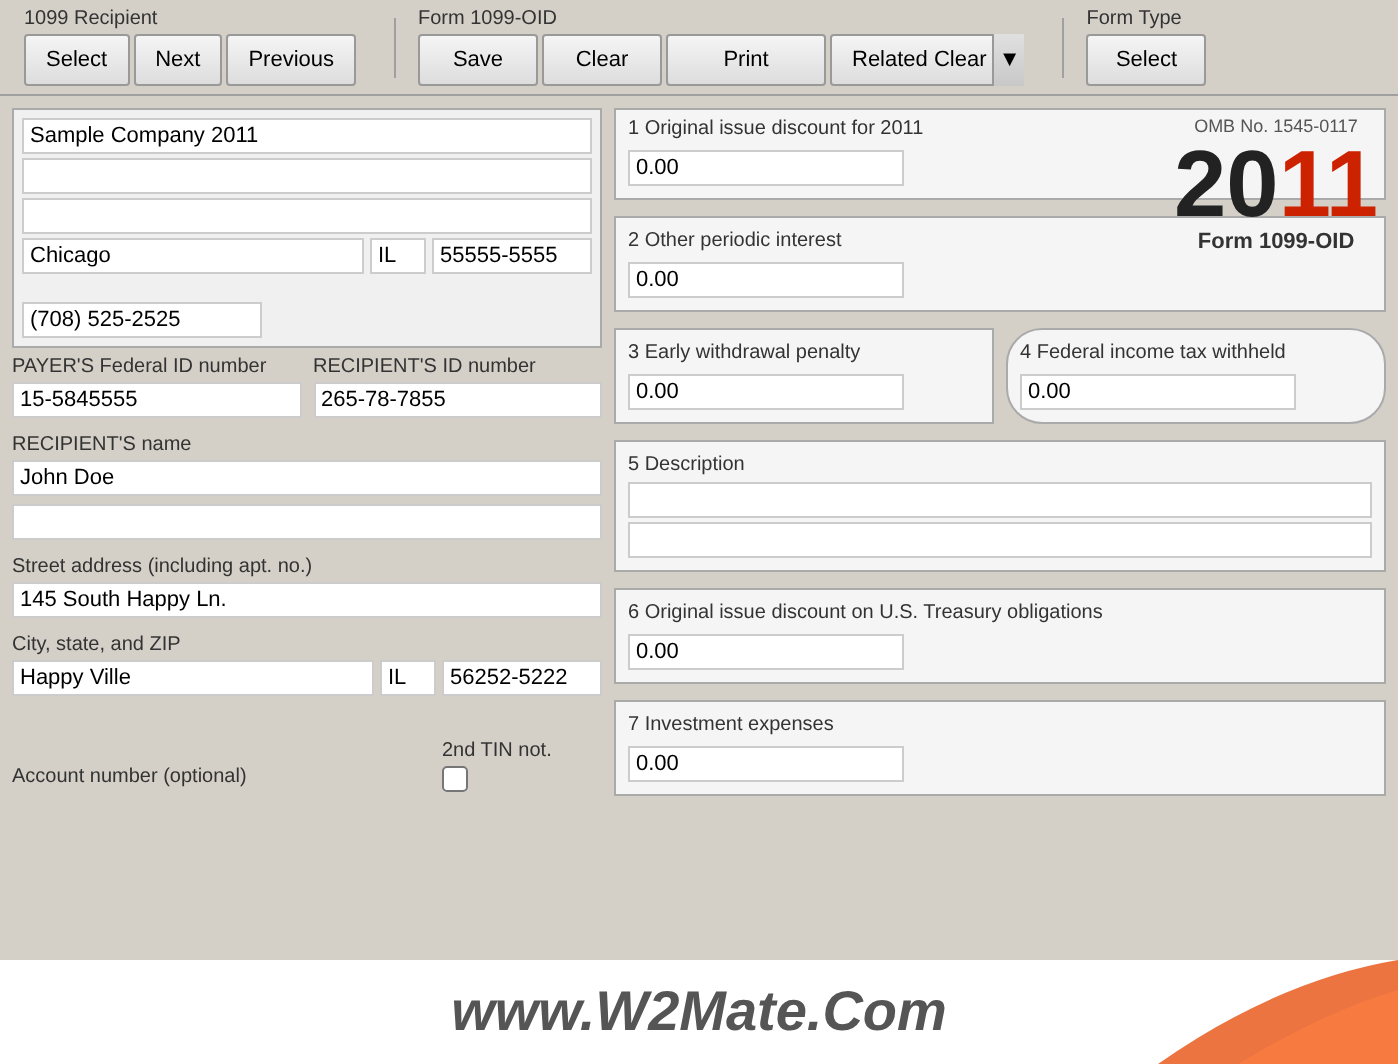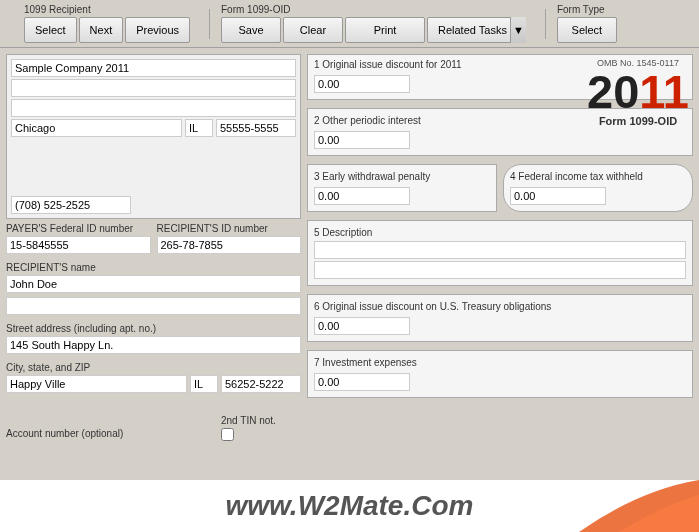--- a/index.html
+++ b/index.html
@@ -13,21 +13,21 @@
     }
     .main-window {
       width: 699px;
       height: 532px;
       background: #d4d0c8;
       display: flex;
       flex-direction: column;
     }
     .toolbar {
       background: #d4d0c8;
-      padding: 4px 24px;
+      padding: 4px 12px;
       display: flex;
       align-items: center;
       gap: 5px;
       border-bottom: 1px solid #a0a0a0;
       flex-shrink: 0;
     }
     .toolbar-group {
       display: flex;
       flex-direction: column;
       margin-right: 8px;
@@ -143,21 +143,21 @@
       font-size: 10px;
       color: #333;
       margin-bottom: 3px;
     }
     .right-input {
       border: 1px solid #ccc;
       background: #fff;
       height: 18px;
       padding: 1px 3px;
       font-size: 11px;
-      width: 96px;
+      width: 138px;
       margin-top: 2px;
     }
     .omb-area {
       position: absolute;
       top: 0;
       right: 0;
       text-align: center;
       padding: 4px;
     }
     .omb-text {
@@ -251,21 +251,21 @@
       </div>
     </div>
     <div class="separator"></div>
     <div class="toolbar-group">
       <div class="toolbar-group-label">Form 1099-OID</div>
       <div class="toolbar-buttons">
         <button class="btn btn-wide">Save</button>
         <button class="btn btn-wide">Clear</button>
         <button class="btn btn-print">Print</button>
         <div style="position:relative; display:inline-flex;">
-          <button class="btn btn-related">Related Tasks</button>
+          <button class="btn btn-related">Related Clear</button>
           <div class="btn-related-arrow">▼</div>
         </div>
       </div>
     </div>
     <div class="separator"></div>
     <div class="toolbar-group">
       <div class="toolbar-group-label">Form Type</div>
       <div class="toolbar-buttons">
         <button class="btn btn-wide">Select</button>
       </div>
@@ -278,21 +278,21 @@
 
       <div class="payer-box">
         <input class="field-input" type="text" value="Sample Company 2011" style="">
         <input class="field-input" type="text" style="">
         <input class="field-input" type="text" style="">
         <div class="field-row">
           <input class="field-input" type="text" style="flex: 2 1 0%;" value="Chicago">
           <input class="field-input state-input" type="text" value="IL" style="">
           <input class="field-input zip-input" type="text" value="55555-5555" style="">
         </div>
-        <input class="field-input" type="text" style="width: 120px; margin-top: 45px;" value="(708) 525-2525">
+        <input class="field-input" type="text" style="width: 120px;" value="(708) 525-2525">
       </div>
 
       <div class="two-col">
         <div class="named-field">
           <div class="named-field-label">PAYER'S Federal ID number</div>
           <input class="field-input" type="text" style="width: 100%;" value="15-5845555">
         </div>
         <div class="named-field">
           <div class="named-field-label">RECIPIENT'S ID number</div>
           <input class="field-input" type="text" style="width: 100%;" value="265-78-7855">

